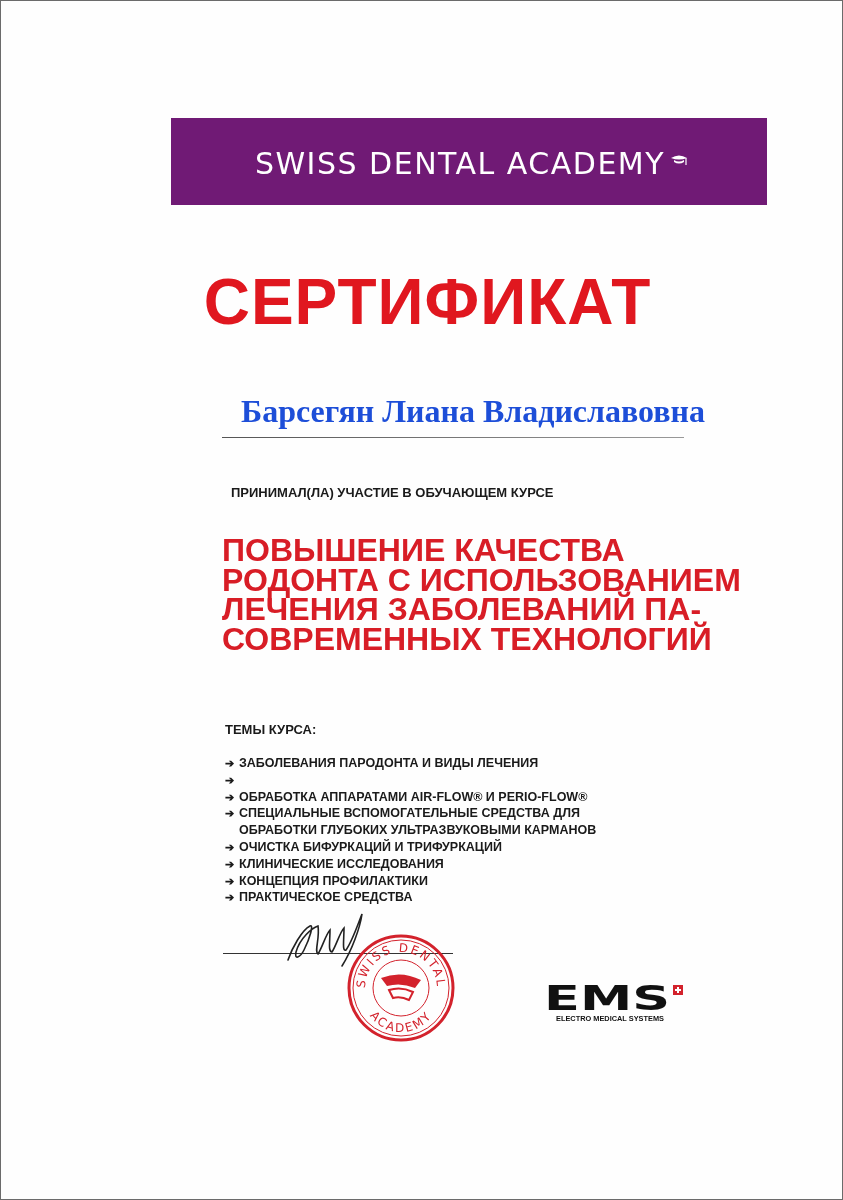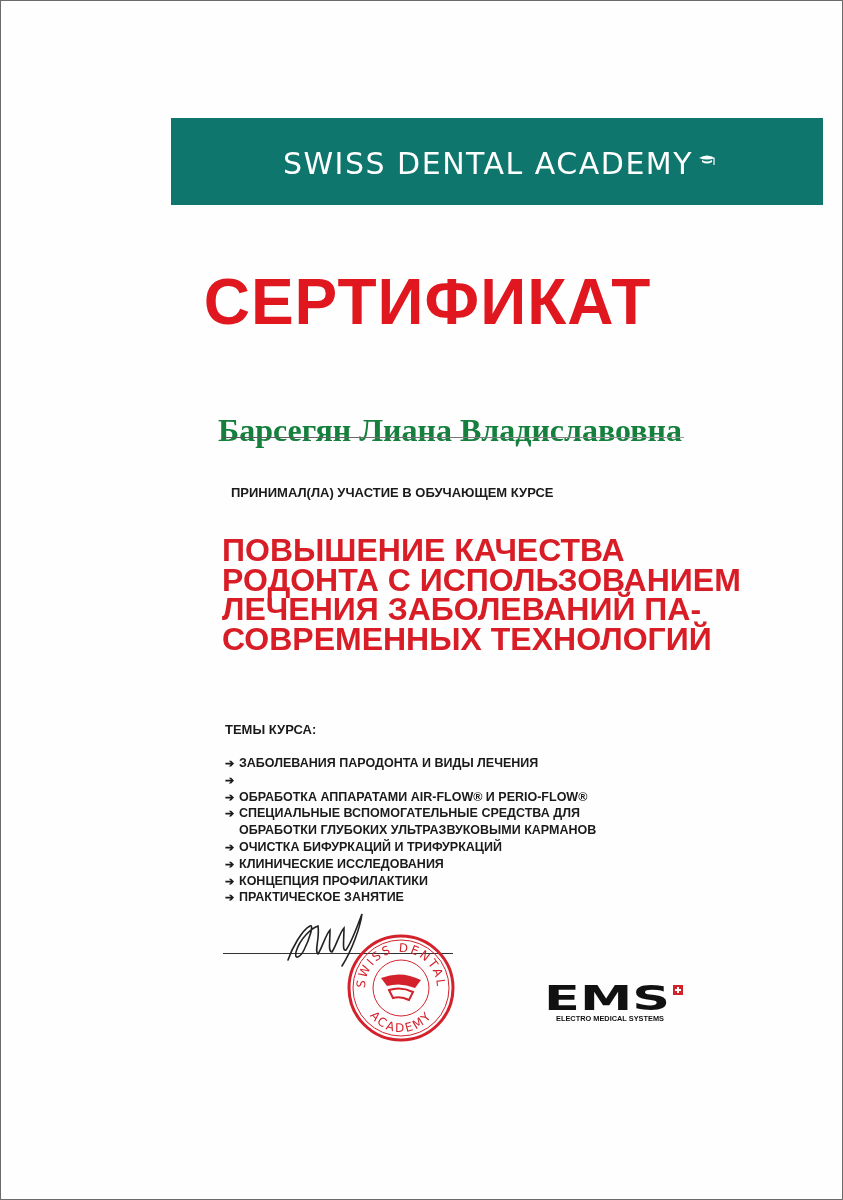--- a/index.html
+++ b/index.html
@@ -10,22 +10,22 @@
       overflow: hidden;
       font-family: "Liberation Sans", sans-serif;
     }
     .page-border {
       position: absolute; left: 0; top: 0;
       width: 841px; height: 1198px;
       border: 1px solid #6b6b6b;
     }
     .banner {
       position: absolute; left: 171px; top: 118px;
-      width: 652px; height: 87px;
-      background: #0f766e;
+      width: 596px; height: 87px;
+      background: #701a75;
       display: flex; align-items: center; justify-content: center;
     }
     .banner-text {
       color: #ffffff;
       font-family: "DejaVu Sans", sans-serif;
       font-size: 30px;
       letter-spacing: 1.5px;
       font-weight: normal;
       margin-left: 6px;
       margin-top: 4px;
@@ -39,26 +39,26 @@
       text-align: center;
       color: #e0171f;
       font-weight: bold;
       font-size: 64px;
       letter-spacing: 1px;
       line-height: 80px;
       padding-left: 12px;
       box-sizing: border-box;
     }
     .name {
-      position: absolute; left: 195px; width: 510px; top: 412px;
-      text-align: center;
+      position: absolute; left: 195px; width: 510px; top: 393px;
+      text-align: right;
       font-family: "Liberation Serif", serif;
       font-weight: bold;
       font-size: 32px;
-      color: #15803d;
+      color: #1d4ed8;
     }
     .name-line {
       position: absolute; left: 222px; top: 437px;
       width: 462px; height: 1px;
       background: linear-gradient(to right, #555, #999);
     }
     .participated {
       position: absolute; left: 231px; top: 485px;
       font-weight: bold; font-size: 13px; color: #1a1a1a;
     }
@@ -147,21 +147,21 @@
   <li>
       <span class="arrow">➔</span>
       <span>КЛИНИЧЕСКИЕ ИССЛЕДОВАНИЯ</span>
     </li>
   <li>
       <span class="arrow">➔</span>
       <span>КОНЦЕПЦИЯ ПРОФИЛАКТИКИ</span>
     </li>
   <li>
       <span class="arrow">➔</span>
-      <span>ПРАКТИЧЕСКОЕ ЗАНЯТИЕ</span>
+      <span>ПРАКТИЧЕСКОЕ СРЕДСТВА</span>
     </li>
 </ul>
 
 <div class="sig-line"></div>
 
 <svg class="signature" viewBox="0 0 110 60">
   <path d="M8 52 C12 40 22 22 30 18 C34 16 30 30 24 42 C20 50 14 52 16 44 C20 30 32 20 38 18 C40 30 34 44 38 46 C42 40 46 26 50 22 C50 34 48 44 52 44 C56 38 60 24 64 20 C64 32 62 44 66 42 C72 34 78 16 82 6 C80 20 72 42 62 58" fill="none" stroke="#222" stroke-width="1.6" stroke-linecap="round"></path>
 </svg>
 
 <svg class="stamp" viewBox="0 0 112 112">

